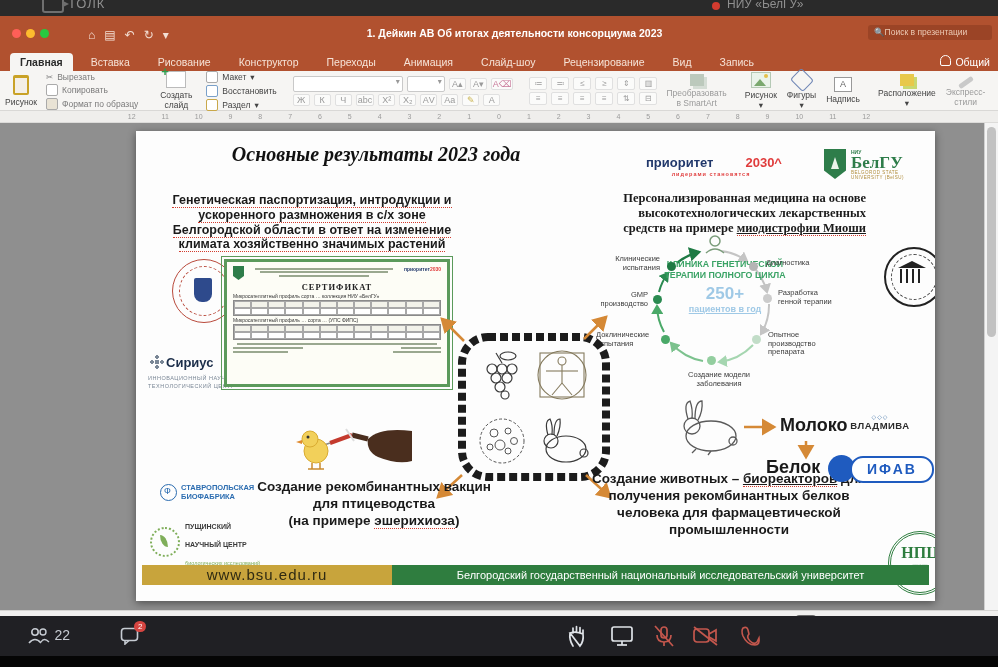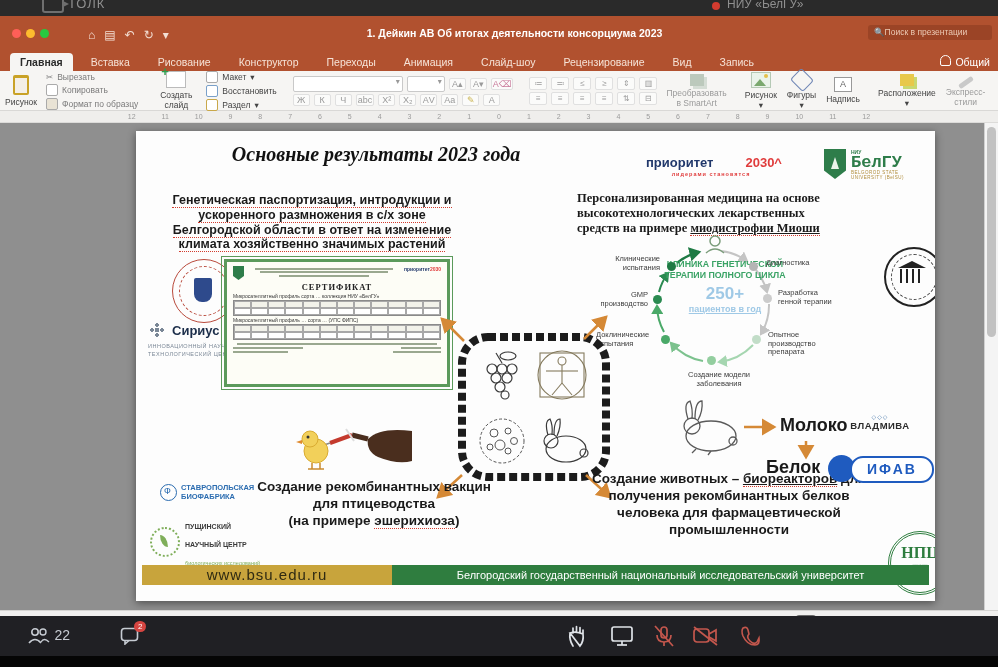--- a/index.html
+++ b/index.html
@@ -57,43 +57,43 @@
     text-align:center;line-height:11px;word-spacing:24px;border-bottom:1px solid #dcdbd9;}
   
   #workspace{left:0;top:107px;width:998px;height:487px;background:#8f8f8f;}
   #vscroll{right:0;top:0;width:13px;height:487px;background:#f4f4f4;border-left:1px solid #d0d0d0;}
   #vscroll .thumb{left:2px;top:4px;width:9px;height:210px;background:#c2c2c2;border-radius:5px;}
   
   #slide{left:136px;top:8px;width:799px;height:470px;background:#fdfdfd;box-shadow:0 2px 8px rgba(0,0,0,.45);overflow:hidden;}
   #slide-title{left:70px;top:12px;width:340px;text-align:center;font-size:20px;font-weight:bold;font-style:italic;
     font-family:"Liberation Serif",serif;color:#111;}
   .proj-left{left:26px;top:62px;width:300px;text-align:center;font-weight:bold;font-size:12.5px;line-height:1.18;color:#1a1a1a;}
-  .proj-right{left:441px;top:60px;width:270px;text-align:left;font-weight:bold;font-size:12.5px;line-height:1.18;color:#1a1a1a;
+  .proj-right{left:460px;top:60px;width:270px;text-align:right;font-weight:bold;font-size:12.5px;line-height:1.18;color:#1a1a1a;
     font-family:"Liberation Serif",serif;}
   .u-solid{text-decoration:underline;}
   .sp-red{border-bottom:1.5px dotted #d33c2e;}
   
   #prio{left:510px;top:22px;width:130px;text-align:center;}
   #prio .w{font-size:13px;font-weight:bold;color:#21386b;}
   #prio .y{font-size:13px;font-weight:bold;color:#e03c3c;margin-left:32px;}
   #prio .tag{font-size:5.5px;color:#e03c3c;letter-spacing:1px;font-weight:bold;}
   
   #belgu{left:688px;top:18px;width:110px;display:flex;gap:5px;}
   .shield{width:22px;height:30px;background:#2e7d4a;clip-path:polygon(0 0,100% 0,100% 72%,50% 100%,0 72%);position:relative;}
   .shield:after{content:"";position:absolute;left:7px;top:8px;border-left:4px solid transparent;border-right:4px solid transparent;border-bottom:12px solid #eaf3ea;}
   #belgu .niu{font-size:5px;color:#2e7d4a;font-weight:bold;}
-  #belgu .nm{font-size:17px;line-height:.9;font-weight:bold;color:#2e7d4a;font-family:Liberation Mono, monospace;}
+  #belgu .nm{font-size:17px;line-height:.9;font-weight:bold;color:#2e7d4a;font-family:Liberation Serif, serif;}
   #belgu .sub{font-size:4.5px;color:#b08c3a;letter-spacing:.5px;}
   
   #emblem1{left:36px;top:128px;width:62px;height:62px;border:1.5px solid #b94a3c;border-radius:50%;}
   #emblem1 .ring{position:absolute;left:6px;top:6px;right:6px;bottom:6px;border:1.5px dashed #b94a3c;border-radius:50%;}
   #emblem1 .core{position:absolute;left:21px;top:18px;width:18px;height:24px;background:#2e4a8c;border-radius:2px 2px 8px 8px;}
   
   #sirius{left:12px;top:190px;width:110px;}
-  #sirius .row1{display:flex;align-items:center;gap:6px;}
+  #sirius .row1{display:flex;align-items:center;margin-top:32px;}
   .dots{width:18px;height:18px;border-radius:50%;background:
     radial-gradient(circle 2px at 4px 9px,#7a8796 98%,transparent),
     radial-gradient(circle 2px at 9px 4px,#7a8796 98%,transparent),
     radial-gradient(circle 2px at 14px 9px,#7a8796 98%,transparent),
     radial-gradient(circle 2px at 9px 14px,#7a8796 98%,transparent),
     radial-gradient(circle 2.5px at 9px 9px,#7a8796 98%,transparent);}
   #sirius .nm{font-size:13px;font-weight:bold;color:#1c2e4a;}
   #sirius .sub{font-size:5.5px;color:#7a8796;letter-spacing:.5px;margin-top:3px;line-height:1.5;}
   
   #cert{left:88px;top:128px;width:226px;height:128px;background:#fdfdf6;border:3px solid #5b9a5b;outline:1px solid #5b9a5b;outline-offset:2px;padding:4px 6px;box-sizing:border-box;}

